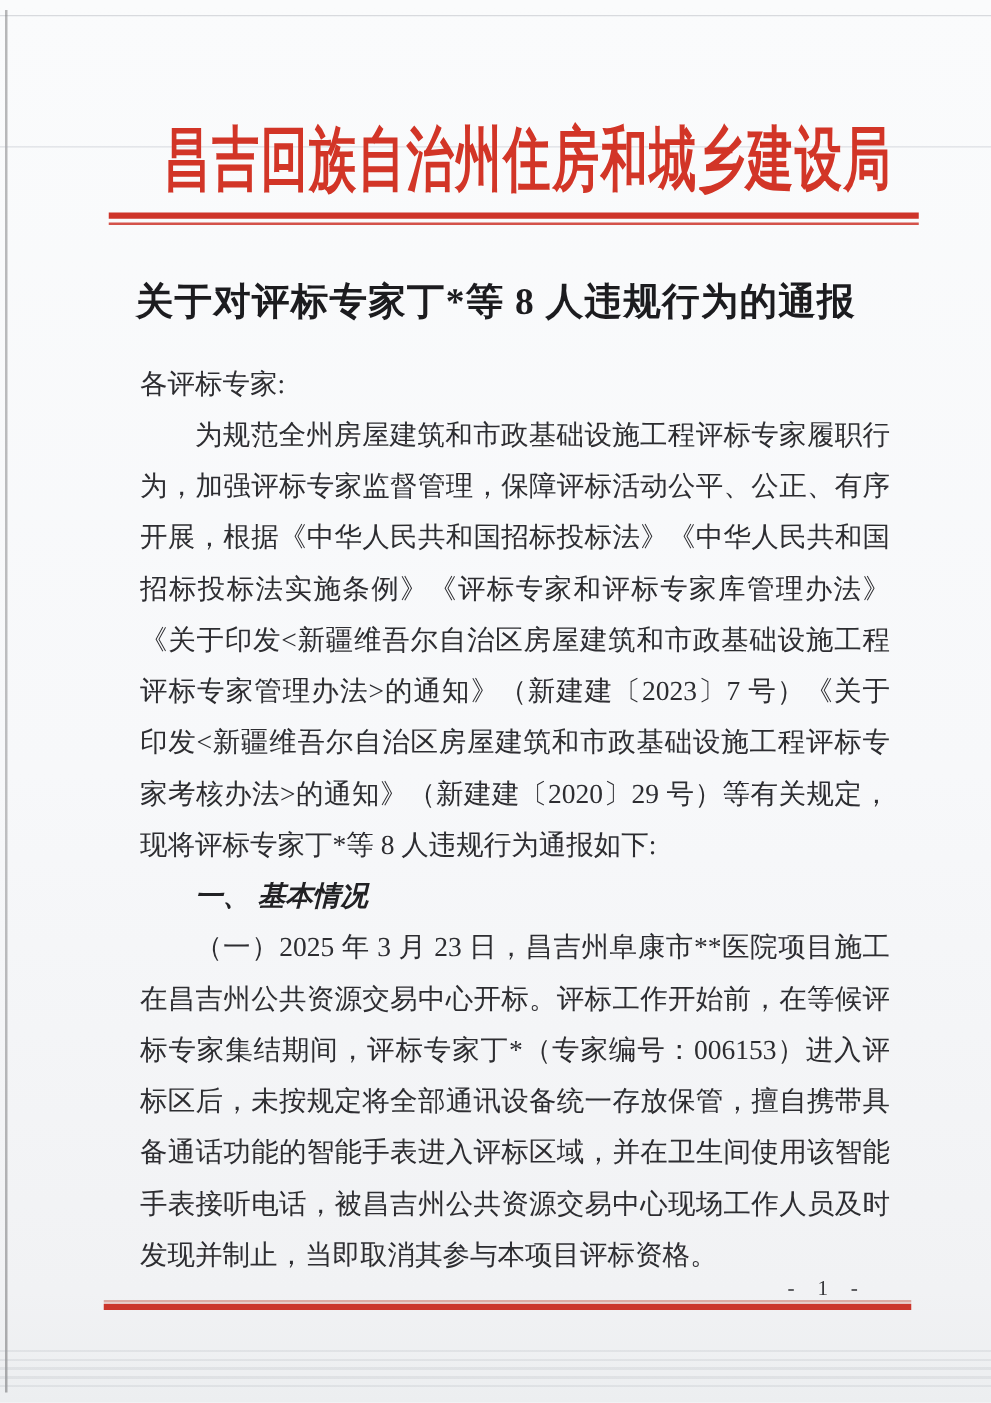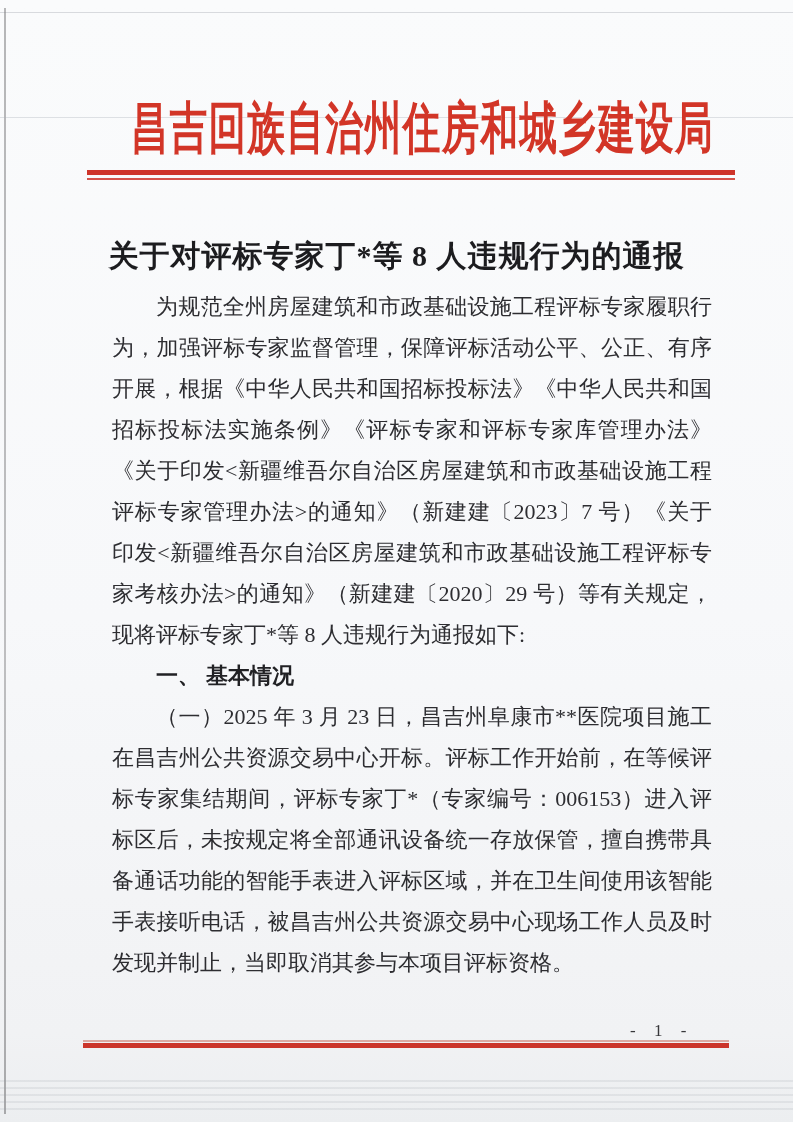--- a/index.html
+++ b/index.html
@@ -43,37 +43,37 @@
   }
   .rule-thin{
     position:absolute;left:87px;top:178px;width:648px;height:2px;background:#ce342a;opacity:.85;
   }
   
   .doc-title{
     position:absolute;top:221px;left:0;width:100%;
     text-align:center;
     font-size:30px;font-weight:bold;letter-spacing:1px;
     color:#1c1c1f;
-    margin-top:15px;
   }
   
   .body-text{
     position:absolute;left:112px;top:286px;width:600px;
     font-size:22px;line-height:41px;
     color:#2d2d31;
     text-align:justify;
     text-justify:inter-ideograph;
   }
   .body-text p{margin:0;}
   .indent{text-indent:2em;}
   .section-heading{
     text-indent:2em;
     font-weight:bold;
     font-family:"Liberation Sans","DejaVu Sans",sans-serif;
     color:#212124;
+    font-style:italic;
   }
   
   .footer-rule-thin{
     position:absolute;left:83px;top:1040px;width:646px;height:2px;background:#dba9a2;
   }
   .footer-rule-thick{
     position:absolute;left:83px;top:1043px;width:646px;height:5px;background:#cb352b;
   }
   .page-number{
     position:absolute;left:630px;top:1021px;
@@ -92,20 +92,21 @@
   <div class="edge-bottom"></div>
 
   <div class="letterhead">昌吉回族自治州住房和城乡建设局</div>
 
   <div class="rule-thick"></div>
   <div class="rule-thin"></div>
 
   <div class="doc-title">关于对评标专家丁*等 8 人违规行为的通报</div>
 
   <div class="body-text">
+    <p class="salutation">各评标专家:</p>
     <p class="indent">为规范全州房屋建筑和市政基础设施工程评标专家履职行为，加强评标专家监督管理，保障评标活动公平、公正、有序开展，根据《中华人民共和国招标投标法》《中华人民共和国招标投标法实施条例》《评标专家和评标专家库管理办法》《关于印发&lt;新疆维吾尔自治区房屋建筑和市政基础设施工程评标专家管理办法&gt;的通知》（新建建〔2023〕7 号）《关于印发&lt;新疆维吾尔自治区房屋建筑和市政基础设施工程评标专家考核办法&gt;的通知》（新建建〔2020〕29 号）等有关规定，现将评标专家丁*等 8 人违规行为通报如下:</p>
     <p class="section-heading">一、 基本情况</p>
     <p class="indent">（一）2025 年 3 月 23 日，昌吉州阜康市**医院项目施工在昌吉州公共资源交易中心开标。评标工作开始前，在等候评标专家集结期间，评标专家丁*（专家编号：006153）进入评标区后，未按规定将全部通讯设备统一存放保管，擅自携带具备通话功能的智能手表进入评标区域，并在卫生间使用该智能手表接听电话，被昌吉州公共资源交易中心现场工作人员及时发现并制止，当即取消其参与本项目评标资格。</p>
   </div>
 
   <div class="page-number">- 1 -</div>
   <div class="footer-rule-thin"></div>
   <div class="footer-rule-thick"></div>
 
 </div>

